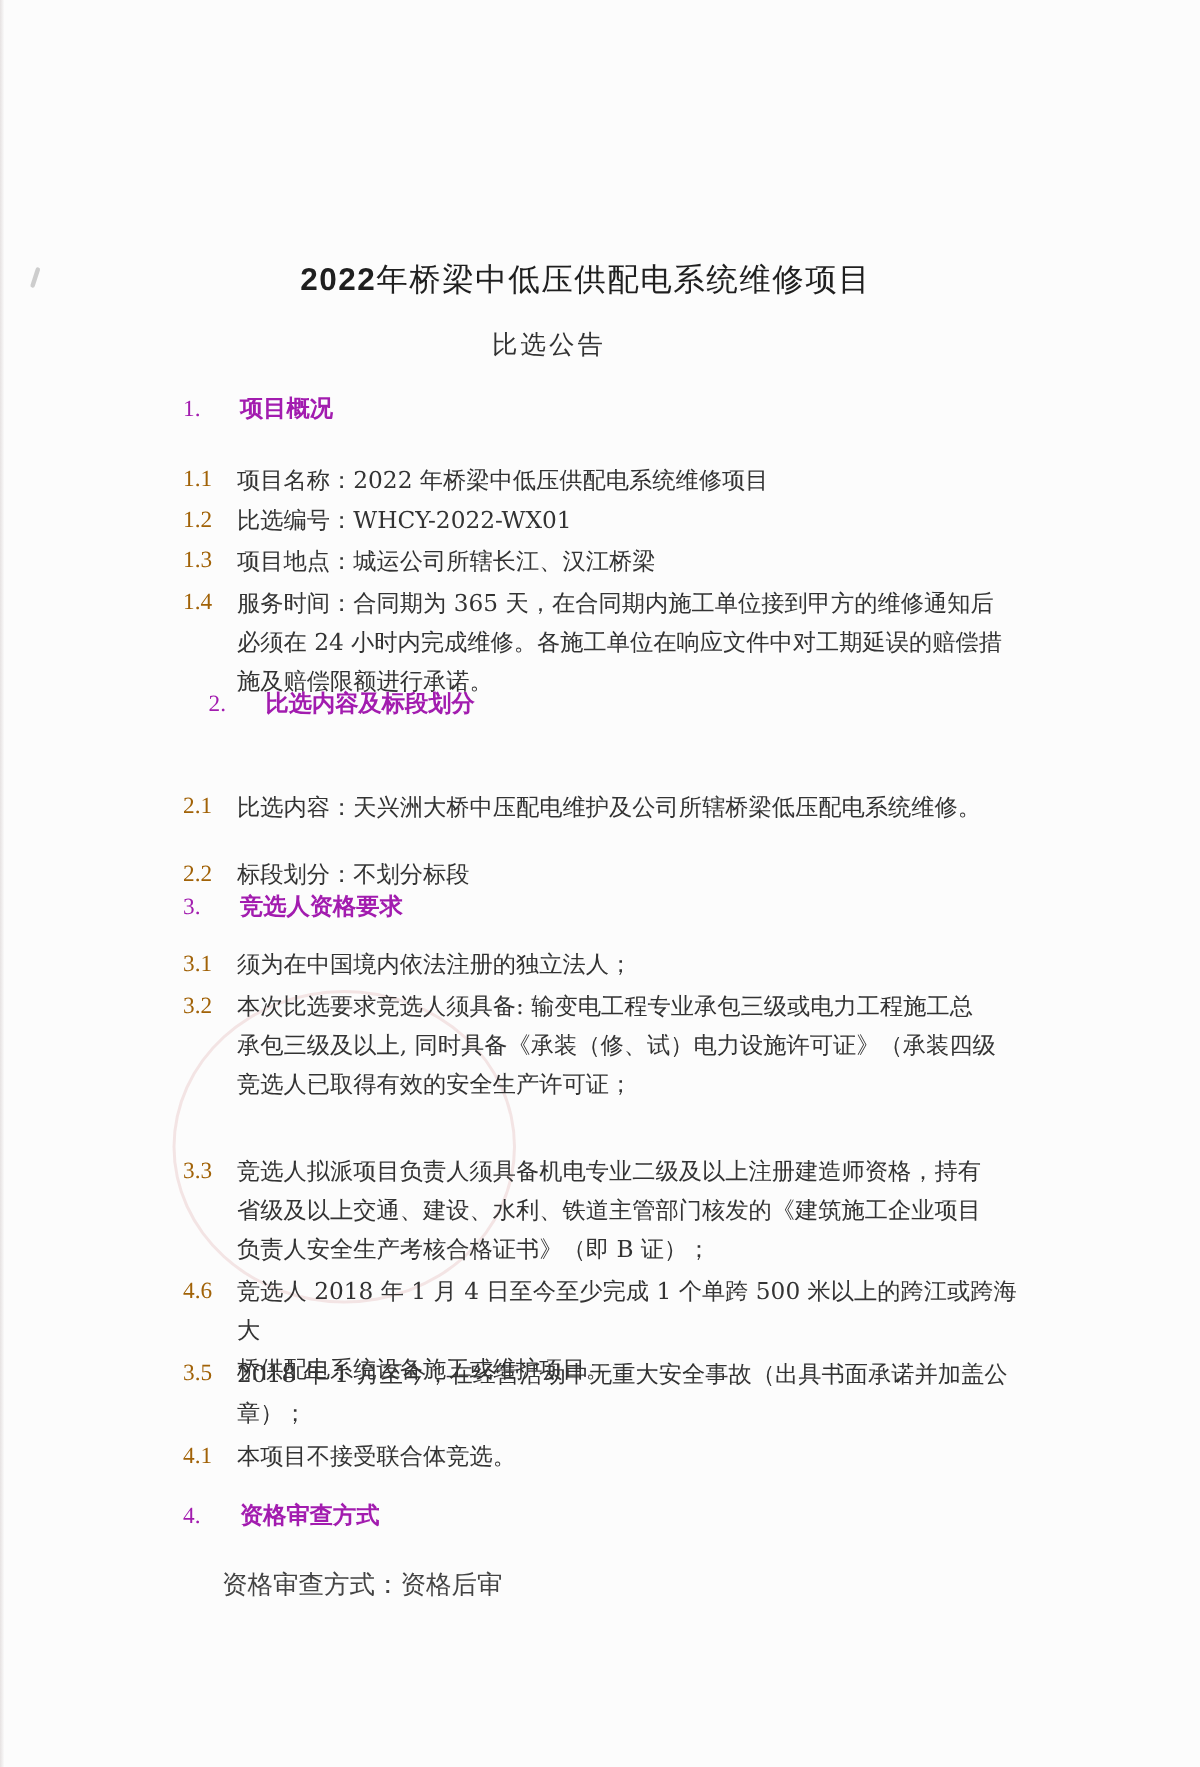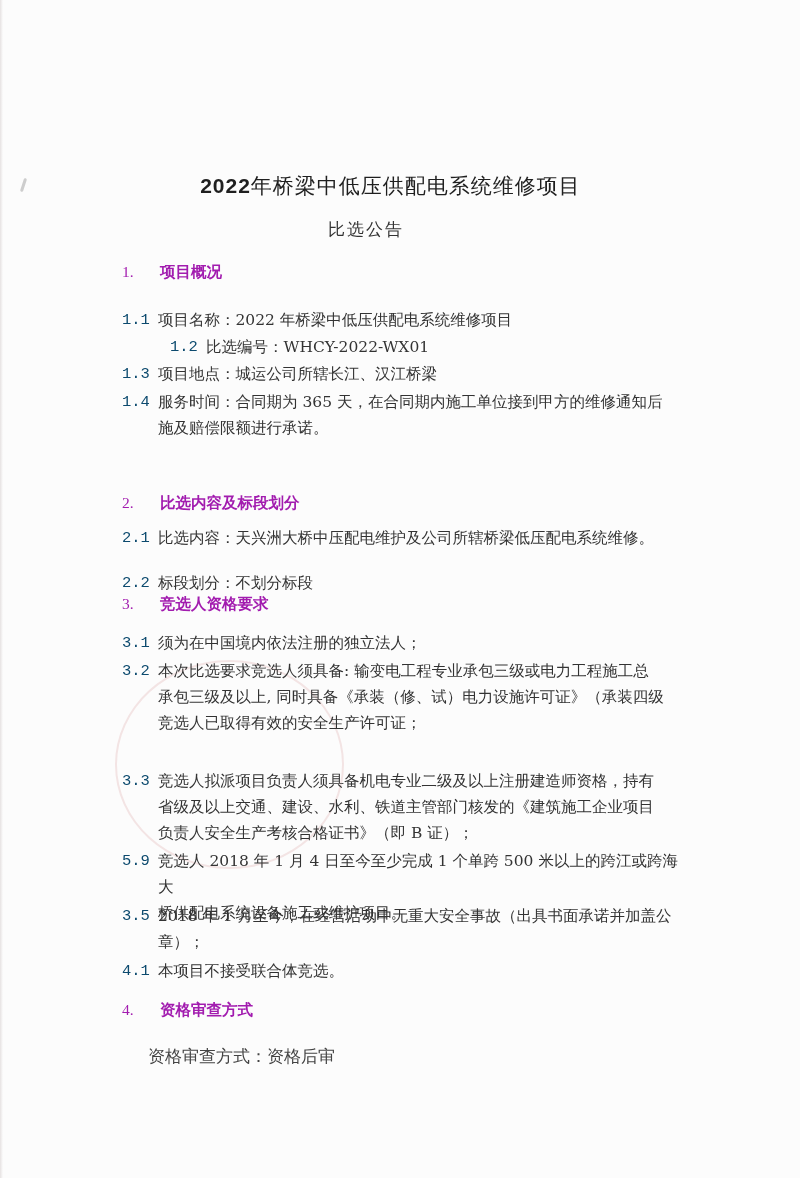--- a/index.html
+++ b/index.html
@@ -27,21 +27,21 @@
     font-size:17px; color:#333; letter-spacing:2px;
   }
   .h {
     position:absolute; left:122px; font-size:15.5px; color:#a21caf; font-weight:bold;
   }
   .h .hn { display:inline-block; width:38px; font-weight:normal; font-family:"Liberation Serif", serif; }
   .item {
     position:absolute; left:122px; width:560px; font-size:15.5px; line-height:26px; color:#333;
   }
   .item .n {
-    position:absolute; left:0; top:0; font-family:Liberation Mono, monospace; color:#0c4a6e; font-size:15.5px;
+    position:absolute; left:0; top:0; font-family:Liberation Serif, serif; color:#a16207; font-size:15.5px;
   }
   .item .t { display:block; margin-left:36px; }
   .plain {
     position:absolute; left:148px; font-size:17px; color:#444;
   }
 </style>
 </head>
 <body>
 
 <div class="page">
@@ -55,35 +55,36 @@
   <div class="subtitle">比选公告</div>
 
   <div class="h" style="top:262px;">
     <span class="hn">1.</span><span>项目概况</span>
   </div>
 
   <div class="item" style="top:307px;">
     <span class="n">1.1</span>
     <span class="t">项目名称：2022 年桥梁中低压供配电系统维修项目</span>
   </div>
-  <div class="item" style="top:334px;margin-left:48px;">
+  <div class="item" style="top:334px;">
     <span class="n">1.2</span>
     <span class="t">比选编号：WHCY-2022-WX01</span>
   </div>
   <div class="item" style="top:361px;">
     <span class="n">1.3</span>
     <span class="t">项目地点：城运公司所辖长江、汉江桥梁</span>
   </div>
   <div class="item" style="top:389px;">
     <span class="n">1.4</span>
     <span class="t">服务时间：合同期为 365 天，在合同期内施工单位接到甲方的维修通知后</span>
+    <span class="t">必须在 24 小时内完成维修。各施工单位在响应文件中对工期延误的赔偿措</span>
     <span class="t">施及赔偿限额进行承诺。</span>
   </div>
 
-  <div class="h" style="top:493px;">
+  <div class="h" style="top:459px;margin-left:17px;">
     <span class="hn">2.</span><span>比选内容及标段划分</span>
   </div>
   <div class="item" style="top:525px;">
     <span class="n">2.1</span>
     <span class="t">比选内容：天兴洲大桥中压配电维护及公司所辖桥梁低压配电系统维修。</span>
   </div>
   <div class="item" style="top:570px;">
     <span class="n">2.2</span>
     <span class="t">标段划分：不划分标段</span>
   </div>
@@ -101,21 +102,21 @@
     <span class="t">承包三级及以上, 同时具备《承装（修、试）电力设施许可证》（承装四级</span>
     <span class="t">竞选人已取得有效的安全生产许可证；</span>
   </div>
   <div class="item" style="top:768px;">
     <span class="n">3.3</span>
     <span class="t">竞选人拟派项目负责人须具备机电专业二级及以上注册建造师资格，持有</span>
     <span class="t">省级及以上交通、建设、水利、铁道主管部门核发的《建筑施工企业项目</span>
     <span class="t">负责人安全生产考核合格证书》（即 B 证）；</span>
   </div>
   <div class="item" style="top:848px;">
-    <span class="n">5.9</span>
+    <span class="n">4.6</span>
     <span class="t">竞选人 2018 年 1 月 4 日至今至少完成 1 个单跨 500 米以上的跨江或跨海大</span>
     <span class="t">桥供配电系统设备施工或维护项目。</span>
   </div>
   <div class="item" style="top:903px;">
     <span class="n">3.5</span>
     <span class="t">2018 年 1 月至今，在经营活动中无重大安全事故（出具书面承诺并加盖公</span>
     <span class="t">章）；</span>
   </div>
   <div class="item" style="top:958px;">
     <span class="n">4.1</span>

